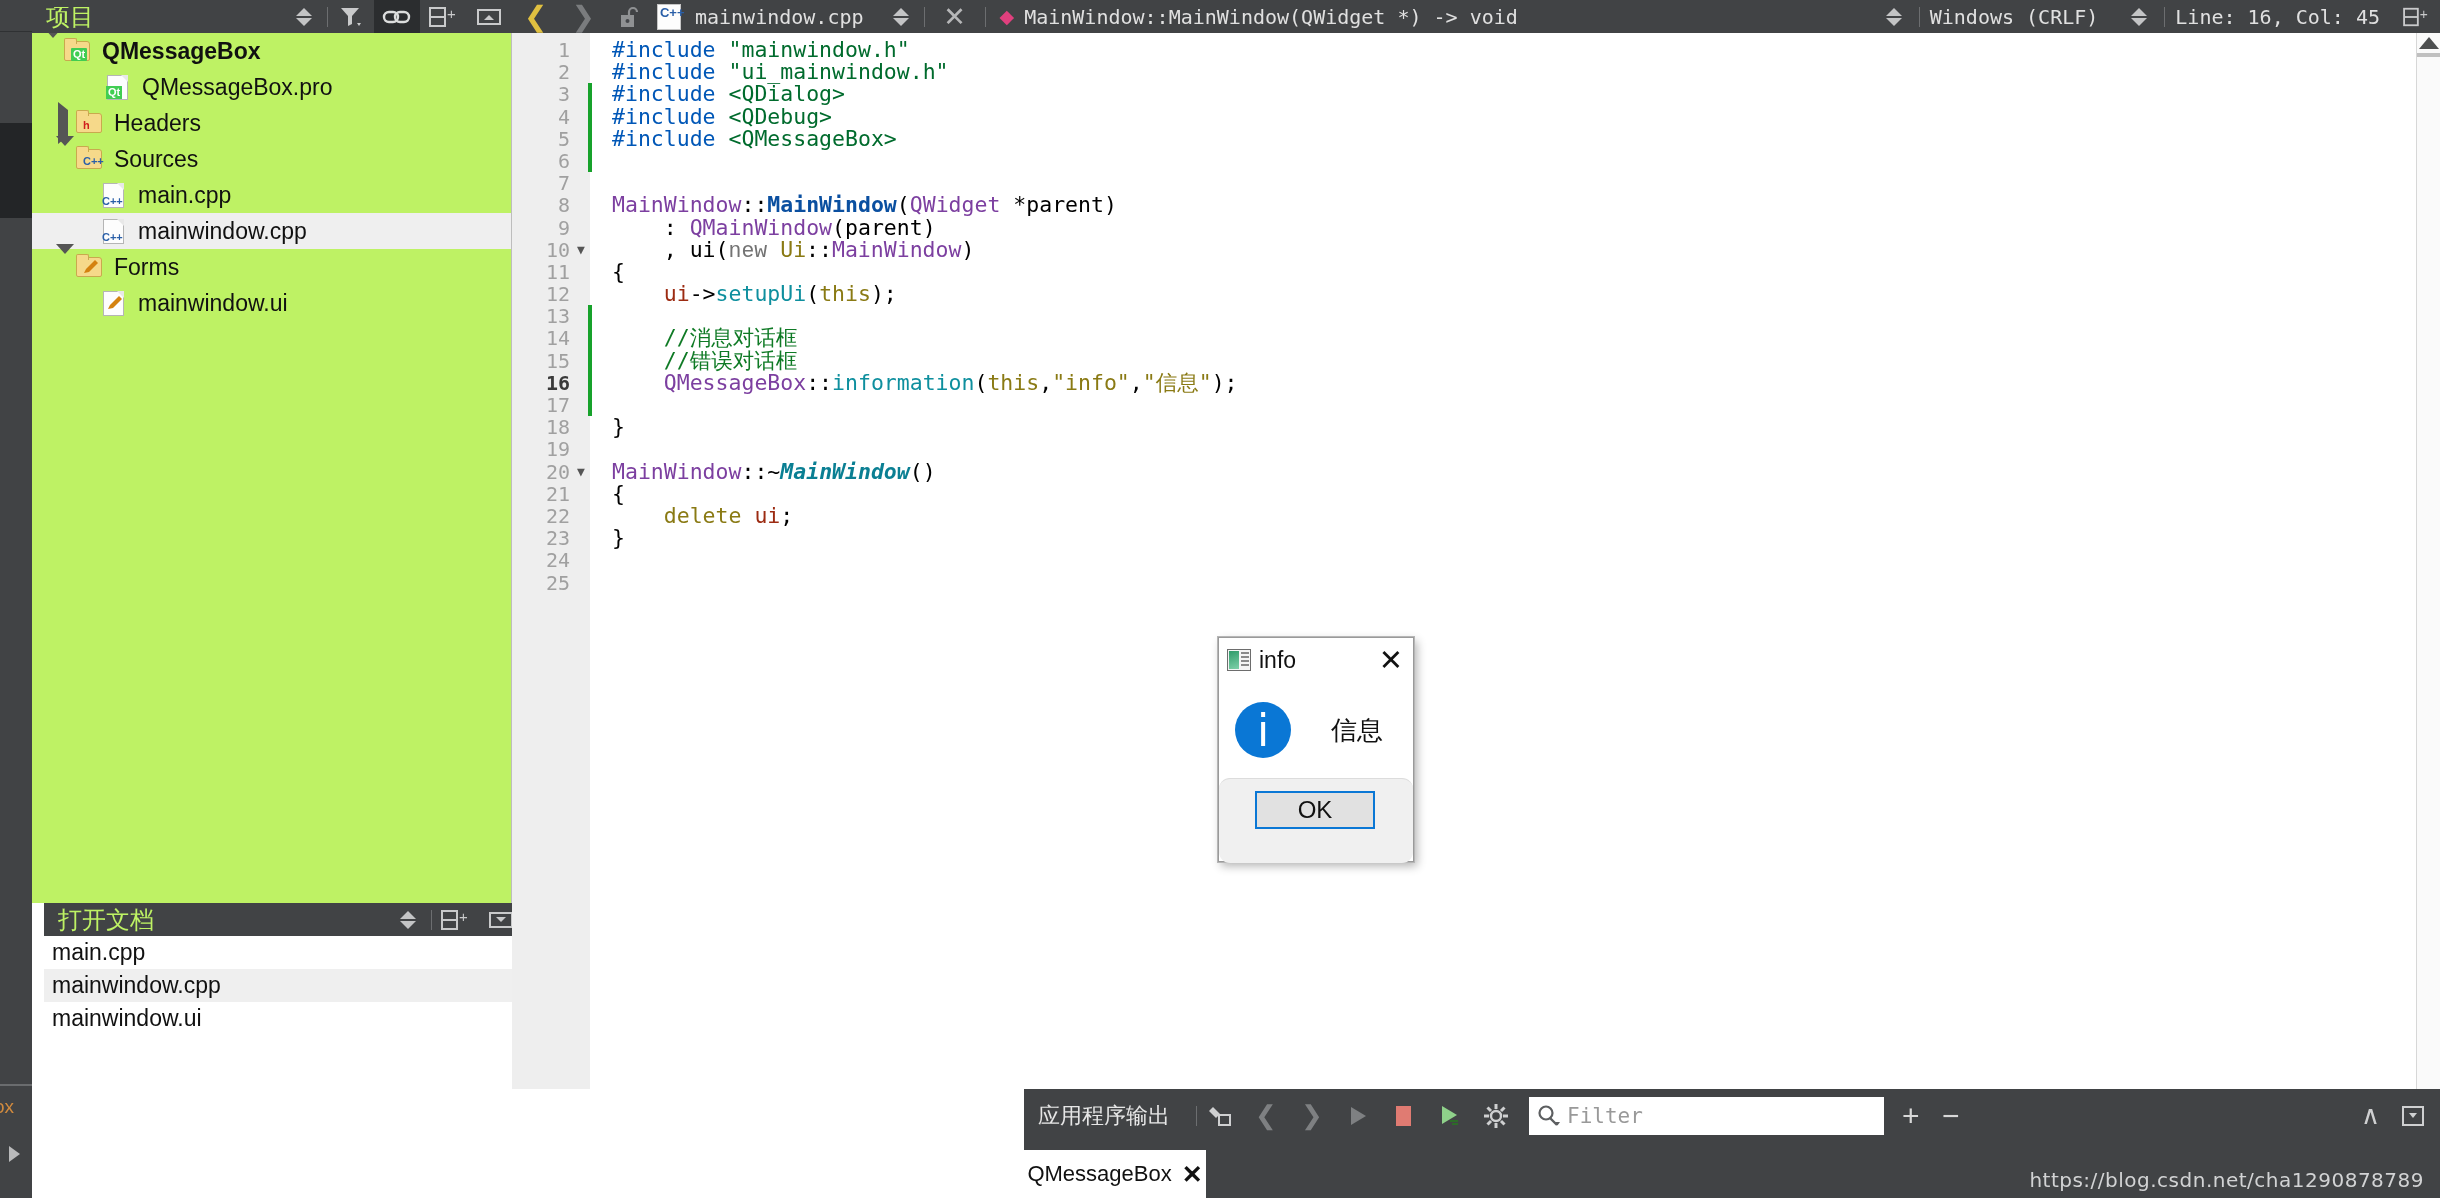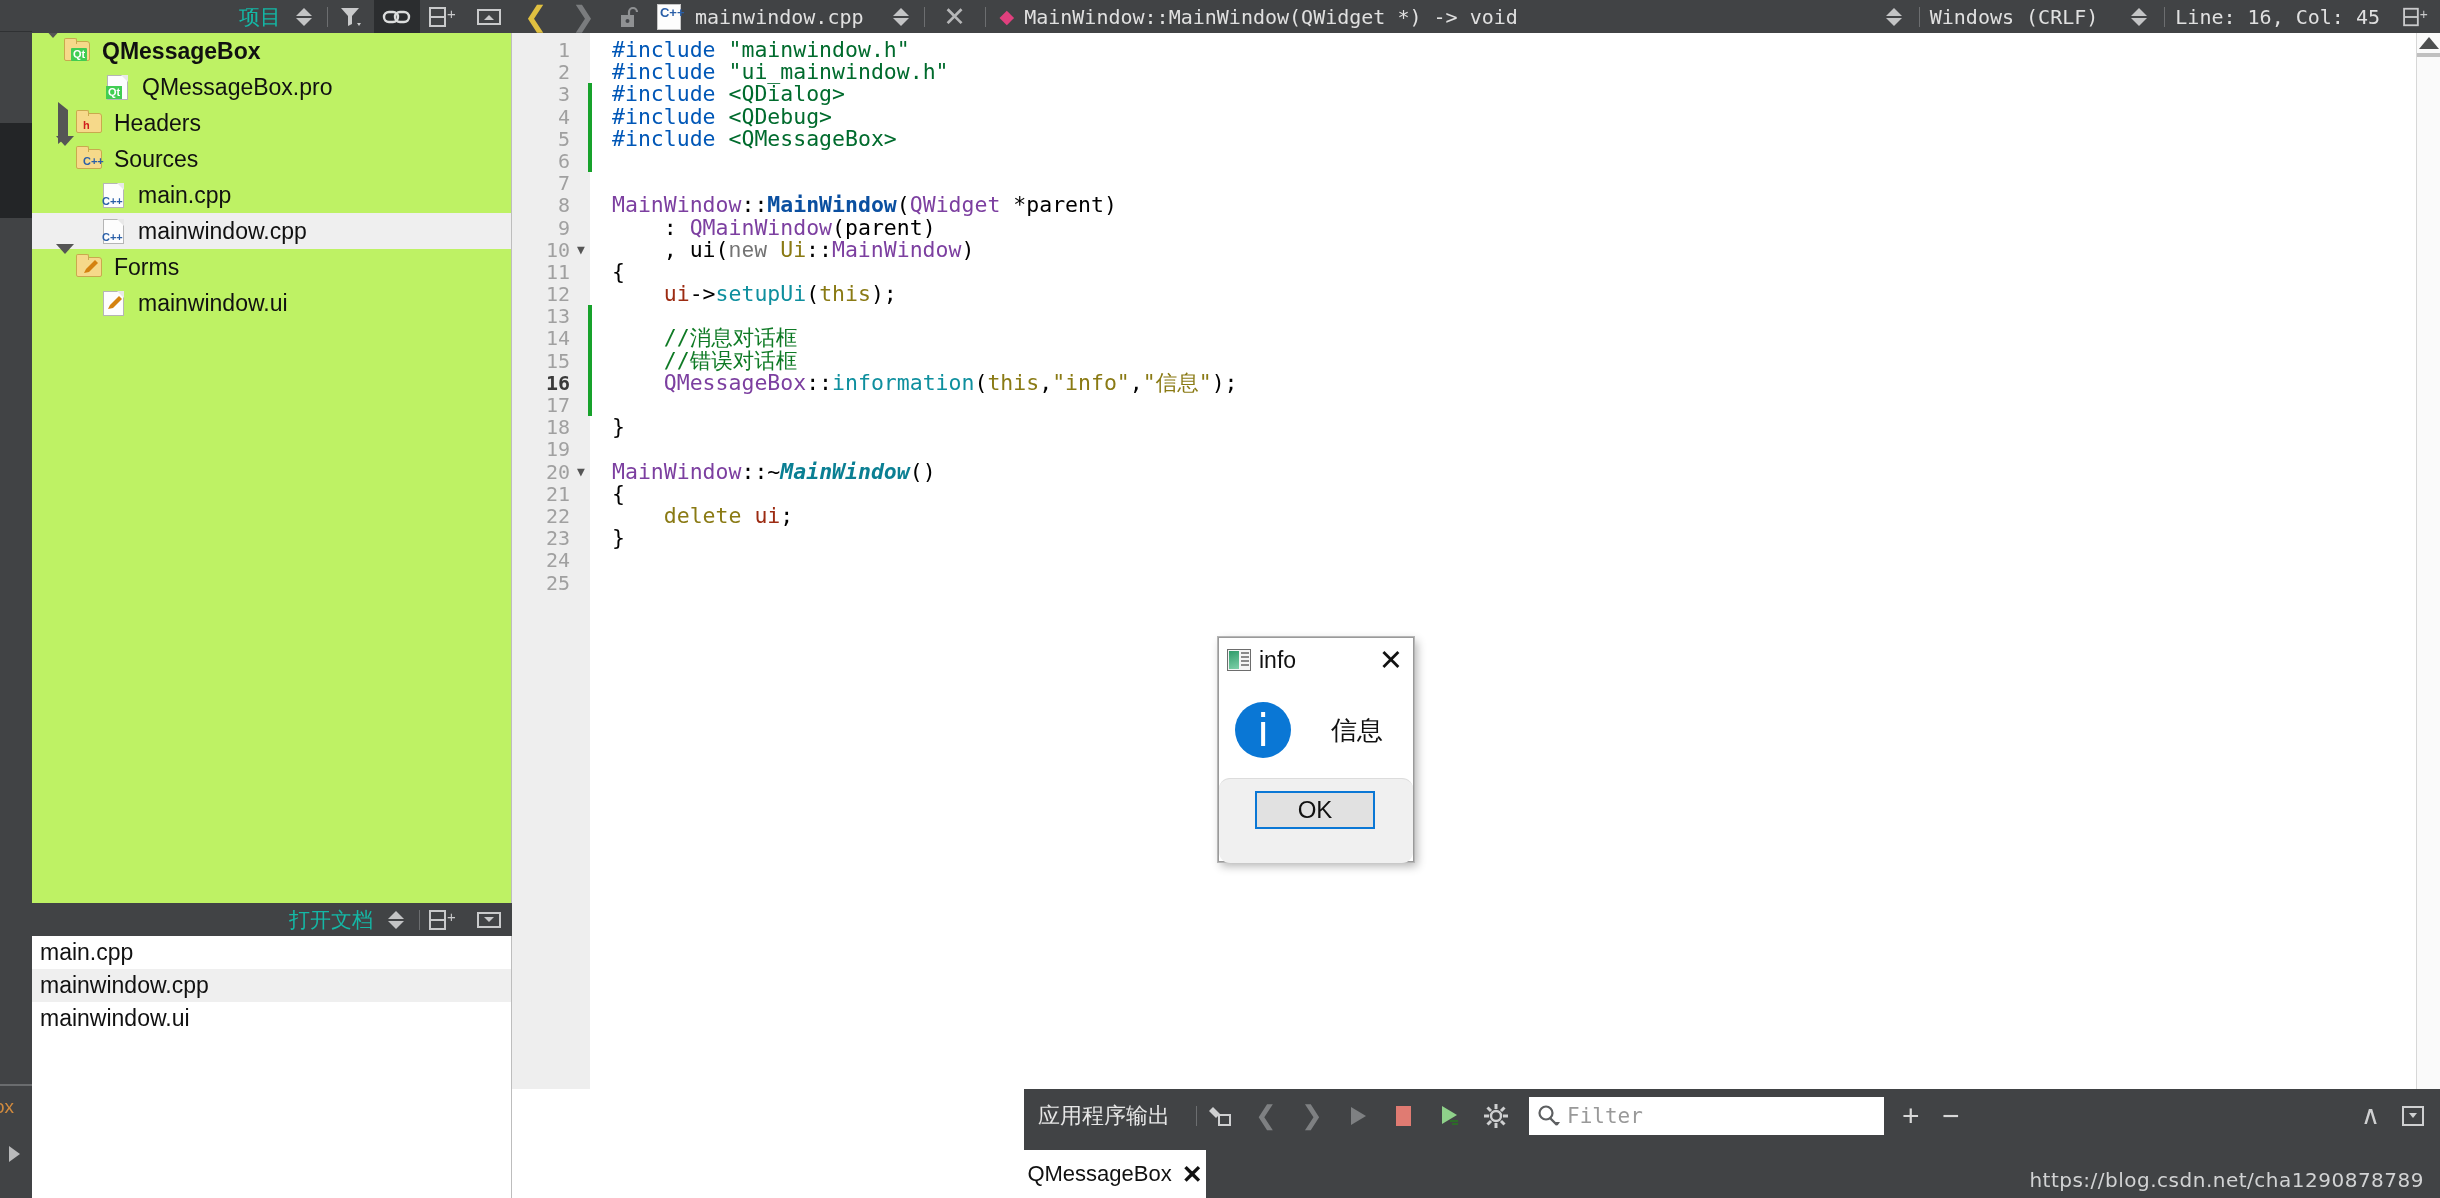--- a/index.html
+++ b/index.html
@@ -20,21 +20,21 @@
   .modebar .seg-bot    { position:absolute; left:0; top:218px;width:32px; height:840px; background:#414345; }
   .modebar .sep        { position:absolute; left:0; top:1084px; width:32px; height:2px; background:#6a6c6e; }
   .modebar .vlabel     { position:absolute; left:-6px; top:1096px; width:44px; font-size:19px; color:#c9c9c9; letter-spacing:0; }
   .modebar .vlabel .ox { color:#d08a3e; }
   .modebar .arrow      { position:absolute; left:9px; top:1146px; width:0;height:0;
                          border-left:11px solid #b9babb; border-top:8px solid transparent; border-bottom:8px solid transparent;}
 
   
   .leftdock { position:absolute; left:32px; top:0; width:480px; height:1198px; background:#ffffff; }
   .dockhdr { position:absolute; left:0; width:480px; height:33px; background:#414345; display:flex; align-items:center; }
-  .dockhdr .title { color:#14b8a6; font-size:21px; padding-left:14px; flex:1; white-space:nowrap;text-align:right;}
+  .dockhdr .title { color:#bef264; font-size:24px; padding-left:14px; flex:1; white-space:nowrap;}
   .dockbtn { width:46px; height:33px; display:flex; align-items:center; justify-content:center; }
   .dockbtn.on { background:#2b2d2f; }
   .vsep { width:1px; height:20px; background:#6c6e70; }
 
   .tree { position:absolute; left:0; top:33px; width:480px; height:870px; background:#bef264; overflow:hidden; border-right:1px solid #bdbdbd;}
   .trow { height:36px; display:flex; align-items:center; font-size:23px; color:#111; white-space:nowrap; }
   .trow.sel { background:#efefef; }
   .trow.bold { font-weight:bold; }
   .tw { display:inline-block; width:24px; flex:0 0 24px; }
   .caret-d { width:0;height:0;border-left:9px solid transparent;border-right:9px solid transparent;border-top:10px solid #555; margin-left:4px;}
@@ -46,21 +46,21 @@
   .badge { position:absolute; left:7px; top:10px; font-size:11px; font-weight:bold; line-height:1; }
   .badge.qt { background:#41cd52; color:#fff; padding:1px 2px; border-radius:1px; }
   .badge.h  { color:#d01e1e; }
   .badge.cpp{ color:#2a5fa8; }
   .page { position:absolute; left:3px; top:1px; width:21px; height:25px; background:#fdfdfd; border:1px solid #b5b5b5; }
   .page:after { content:""; position:absolute; right:-1px; top:-1px; border-top:7px solid #e8e8e8; border-left:7px solid transparent; }
   .pagebadge{ position:absolute; left:2px; bottom:1px; font-size:11px; font-weight:bold; line-height:1;}
   .pencil { position:absolute; left:6px; top:4px; width:18px; height:18px; transform:rotate(0deg); }
 
   
-  .opendocs { position:absolute; left:0; top:903px; width:564px; height:295px; background:#fff; }
+  .opendocs { position:absolute; left:12px; top:903px; width:564px; height:295px; background:#fff; }
   .odlist { position:absolute; left:0; top:33px; width:480px; height:262px; background:#fff; border-right:1px solid #bdbdbd;}
   .odrow { height:33px; display:flex; align-items:center; padding-left:8px; font-size:23px; color:#111; }
   .odrow.sel { background:#efefef; }
   .odscroll { position:absolute; right:1px; top:33px; width:22px; height:262px; background:#f3f3f3; border-left:1px solid #ddd;}
   .odscroll .up { position:absolute; left:4px; top:6px; width:0;height:0;border-left:7px solid transparent;border-right:7px solid transparent;border-bottom:9px solid #5a5a5a;}
 
   
   .editorwrap { position:absolute; left:512px; top:0; right:0; height:1198px; background:#fff;}
   .edtoolbar { position:absolute; left:0; top:0; right:0; height:33px; background:#414345; display:flex; align-items:center; color:#e0e0e0; font-size:21px; }
   .edtoolbar .mono { font-family:"DejaVu Sans Mono","Liberation Mono",monospace; font-size:20px; }

